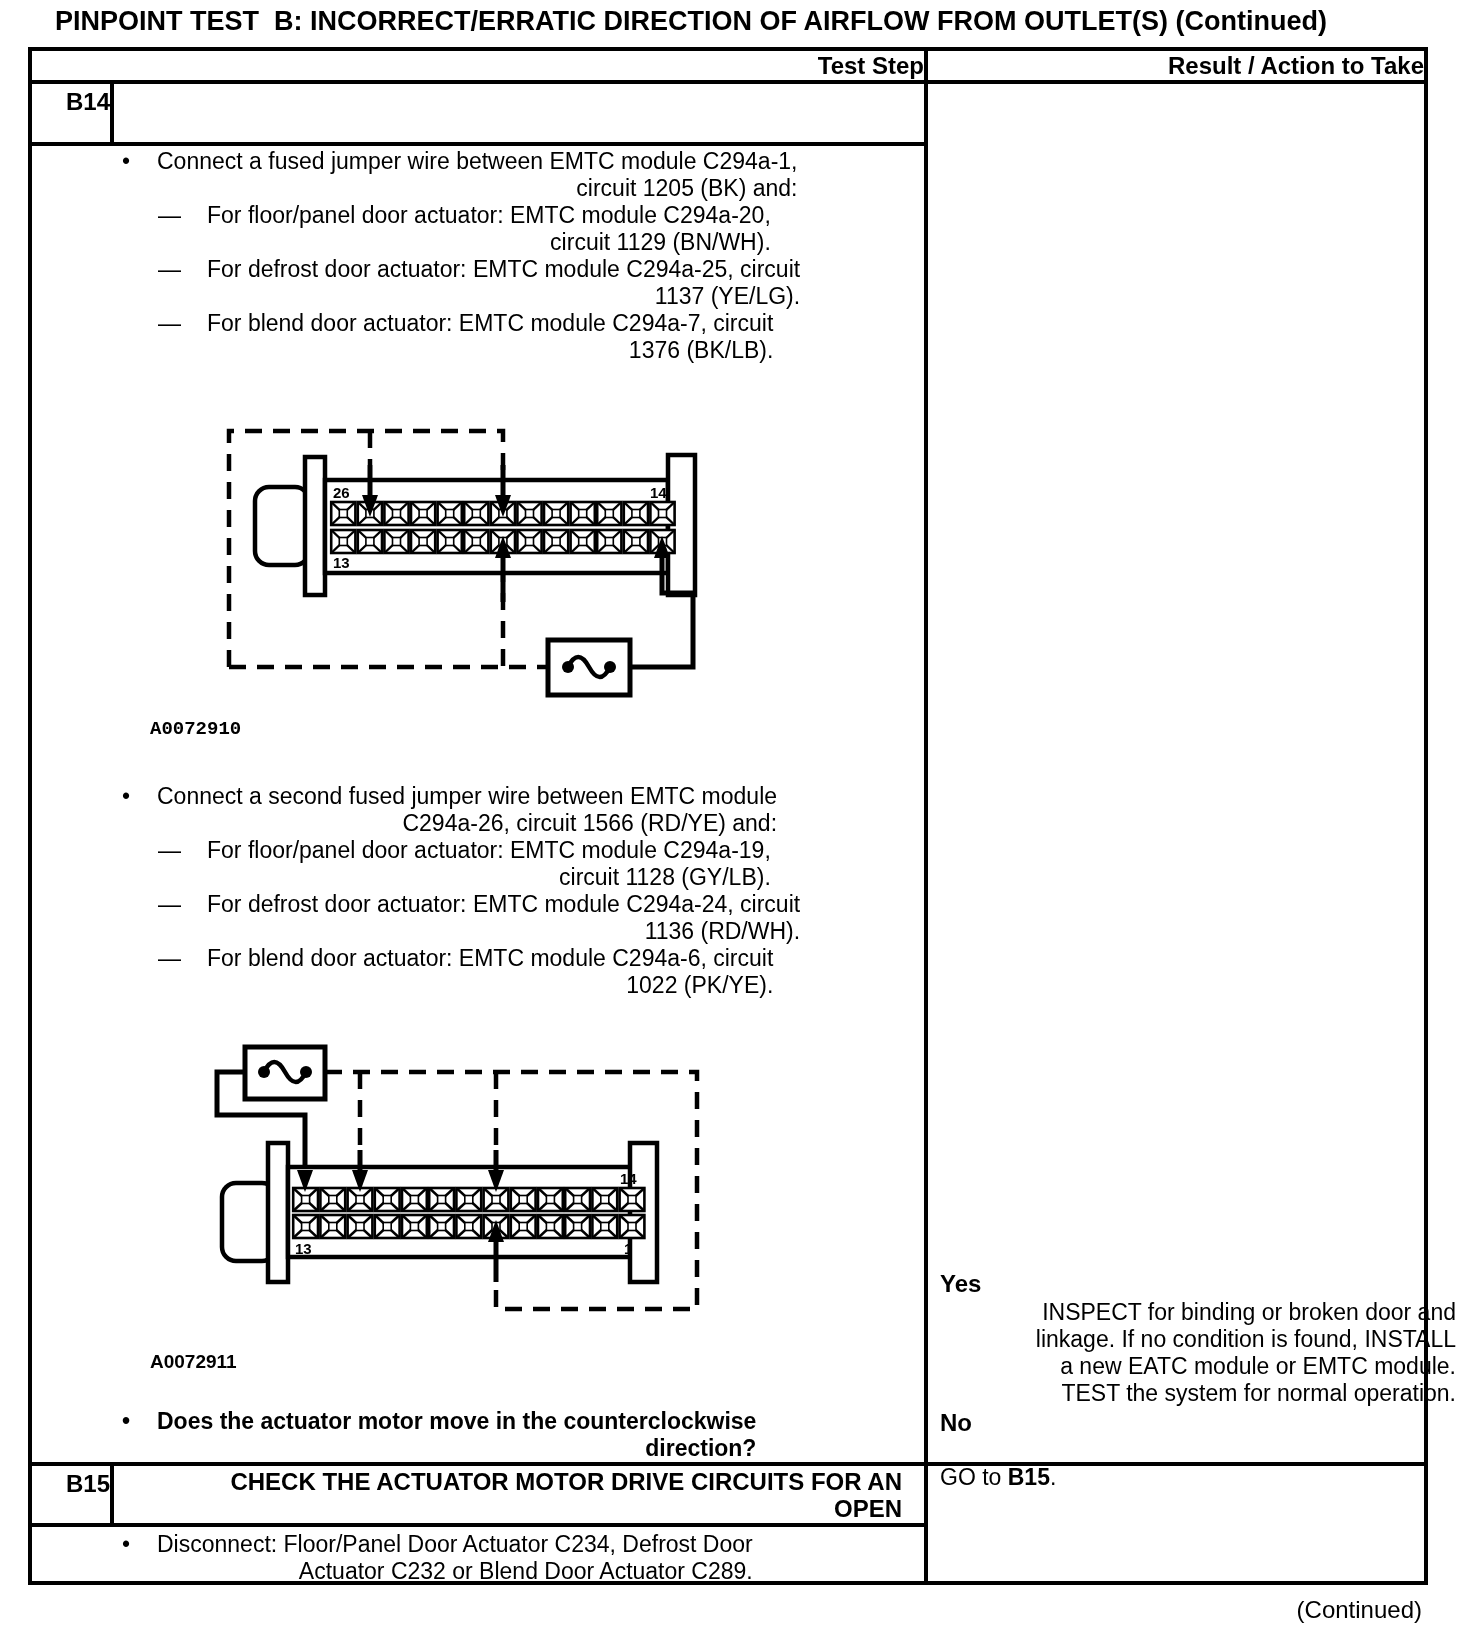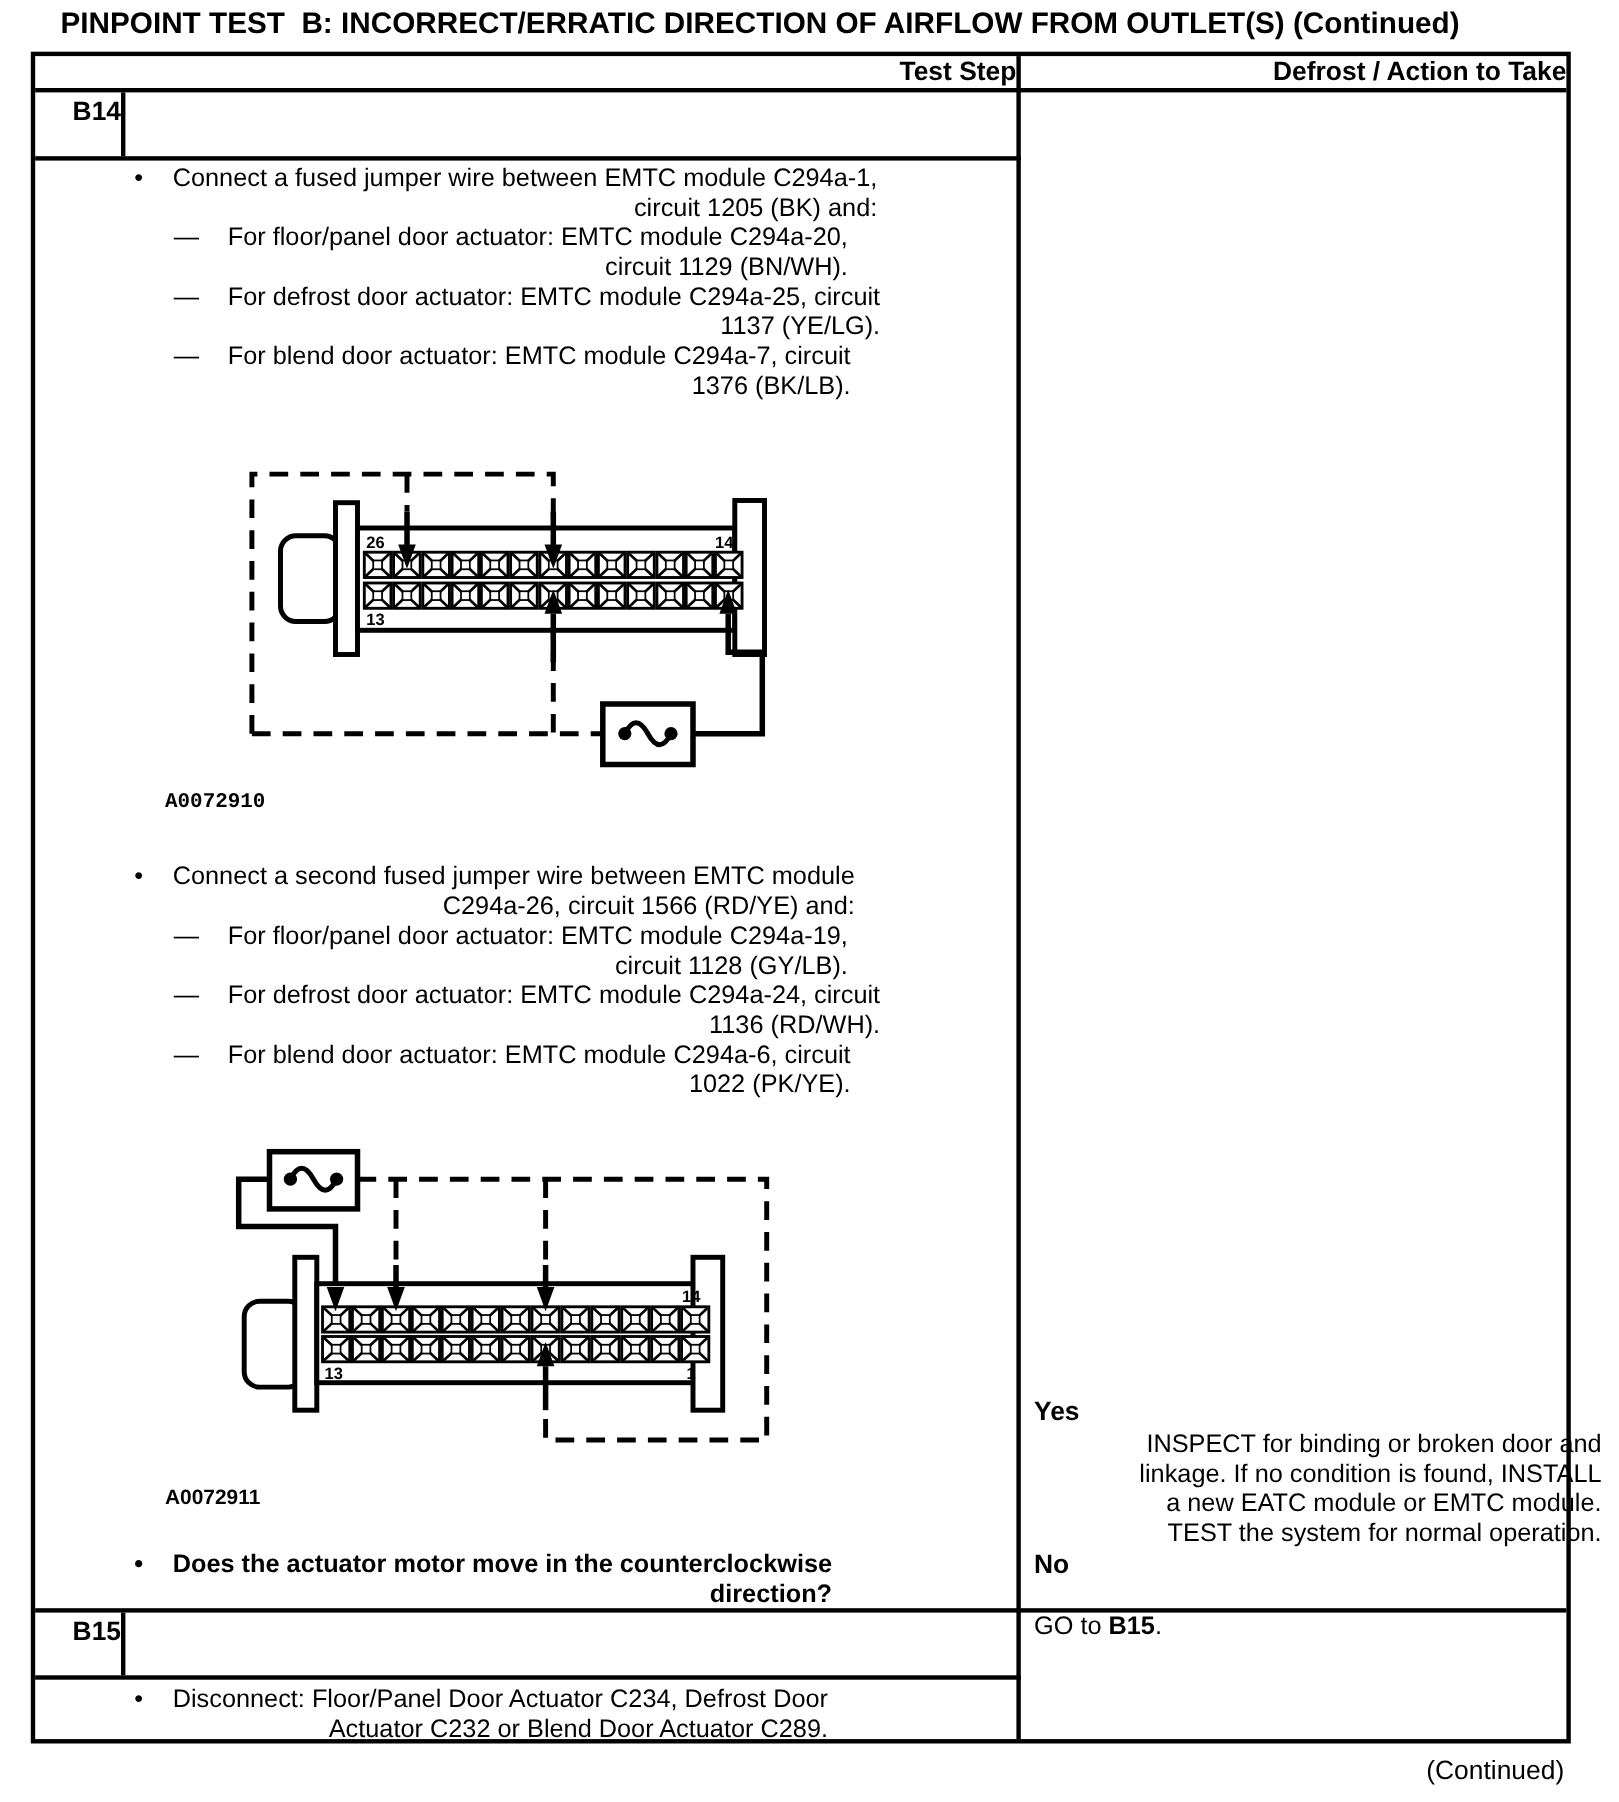--- a/index.html
+++ b/index.html
@@ -25,21 +25,21 @@
 
 <div class="page">
 
   <div class="t pre fs27 b" style="left:55px;top:6px;">PINPOINT TEST  B: INCORRECT/ERRATIC DIRECTION OF AIRFLOW FROM OUTLET(S) (Continued)</div>
 
   <div class="outer-border" style="left:28px;top:47px;width:1400px;height:1538px;"></div>
   <div class="hline" style="left:32px;top:80px;width:1392px;height:4px;"></div>
   <div class="vline" style="left:924px;top:51px;width:4px;height:1530px;"></div>
 
   <div class="t fs24 b cell-center" style="left:32px;top:52px;width:892px;">Test Step</div>
-  <div class="t fs24 b cell-center" style="left:928px;top:52px;width:496px;">Defrost / Action to Take</div>
+  <div class="t fs24 b cell-center" style="left:928px;top:52px;width:496px;">Result / Action to Take</div>
 
   <div class="vline" style="left:110px;top:84px;width:4px;height:58px;"></div>
   <div class="hline" style="left:32px;top:142px;width:896px;height:4px;"></div>
   <div class="t fs24 b cell-center" style="left:28px;top:88px;width:82px;">B14</div>
 
   <div class="row fs23" style="left:122px;top:148px;width:790px;">
     <span class="glyph-b">•</span>
     <span class="t" style="position:static;">Connect a fused jumper wire between EMTC module C294a-1,
 circuit 1205 (BK) and:</span>
   </div>
@@ -391,20 +391,22 @@
   <div class="t fs24 b" style="left:940px;top:1409px;">No</div>
   <div class="t fs23" style="left:940px;top:1437px;">
     <span>GO to </span><span class="b">B15</span><span>.</span>
   </div>
 
   <div class="hline" style="left:32px;top:1462px;width:1392px;height:4px;"></div>
 
   <div class="vline" style="left:110px;top:1466px;width:4px;height:57px;"></div>
   <div class="hline" style="left:32px;top:1523px;width:896px;height:4px;"></div>
   <div class="t fs24 b cell-center" style="left:28px;top:1470px;width:82px;">B15</div>
+  <div class="t fs24 b" style="left:122px;top:1468px;width:780px;">CHECK THE ACTUATOR MOTOR DRIVE CIRCUITS FOR AN
+OPEN</div>
 
   <div class="row fs23" style="left:122px;top:1531px;width:790px;">
     <span class="glyph-b">•</span>
     <span class="t" style="position:static;">Disconnect: Floor/Panel Door Actuator C234, Defrost Door
 Actuator C232 or Blend Door Actuator C289.</span>
   </div>
 
   <div class="t fs24" style="right:50px;top:1596px;">(Continued)</div>
 
 </div>

